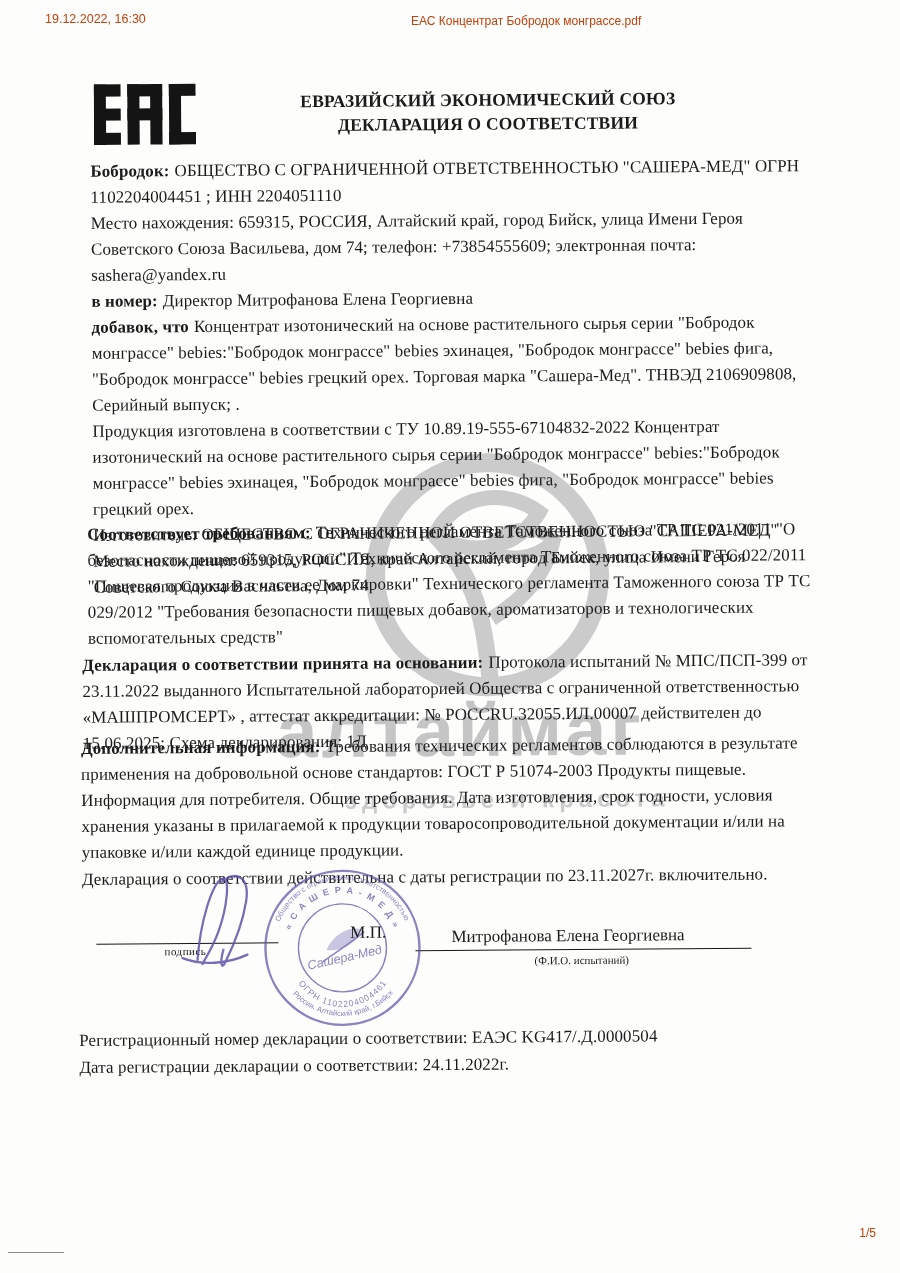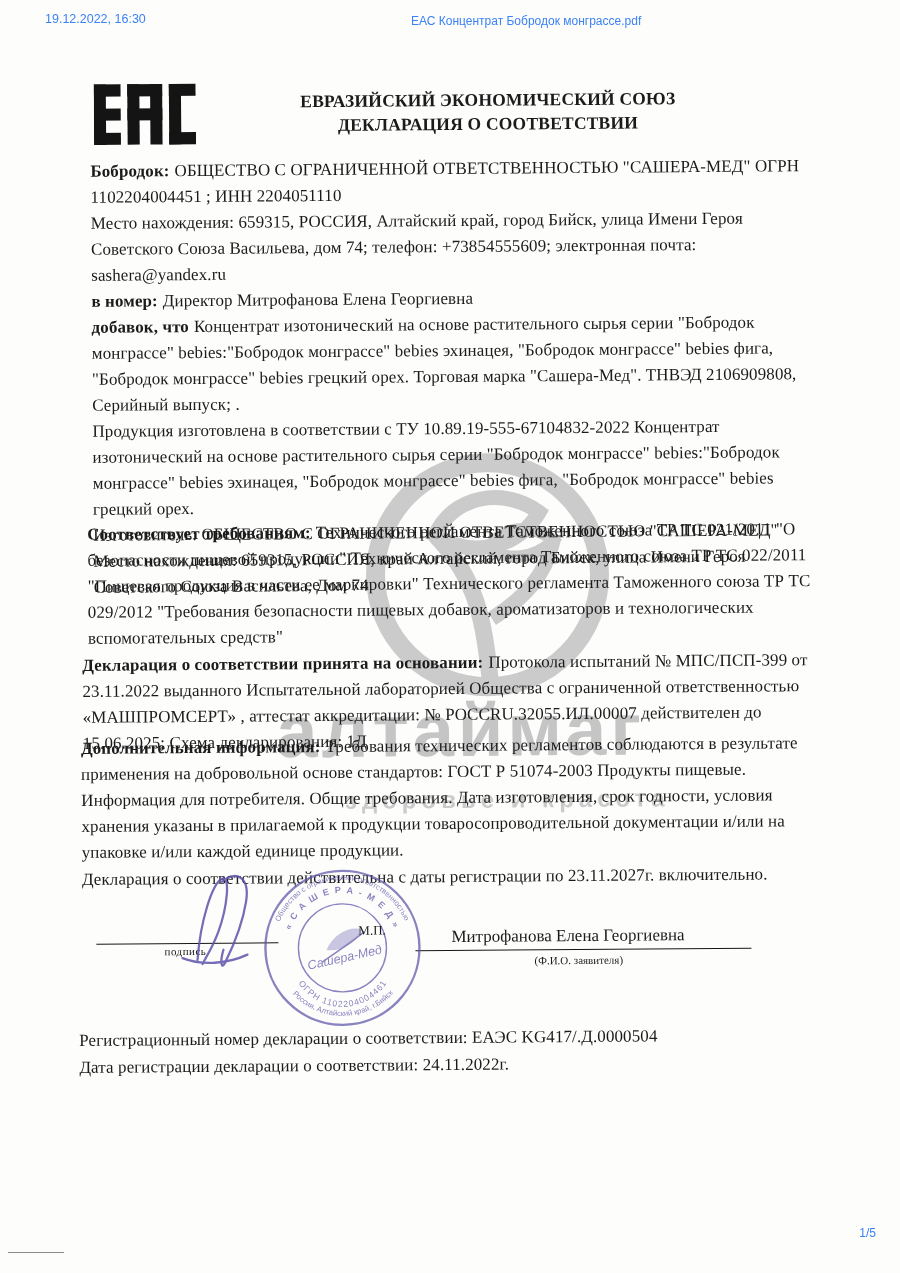--- a/index.html
+++ b/index.html
@@ -2,21 +2,21 @@
 <html><head>
 <meta charset="utf-8">
 <style>
   html,body{margin:0;padding:0;background:#ffffff;}
   .page{
     position:relative;width:900px;height:1273px;margin:0 auto;
     background:#fdfdfc;overflow:hidden;
     font-family:"Liberation Serif",serif;color:#1b1b1b;
   }
   
-  .chrome{position:absolute;font-family:"Liberation Sans",sans-serif;color:#3b82f6;}
+  .chrome{position:absolute;font-family:"Liberation Sans",sans-serif;color:#c2410c;}
   #hdr-date{left:45px;top:12px;font-size:12.5px;}
   #hdr-file{left:411px;top:14px;font-size:12px;white-space:nowrap;}
   #ftr-url{left:28px;top:1224px;font-size:11.5px;white-space:nowrap;}
   #ftr-page{right:24px;top:1226px;font-size:12px;}
   #ftr-artifact{position:absolute;left:8px;top:1252px;width:56px;border-top:1.6px solid #8a8a8a;}
   
   .doc{position:absolute;inset:0;transform:rotate(-0.45deg);transform-origin:50% 50%;}
   .doc p{margin:0;}
   .sec{position:absolute;font-size:17px;line-height:26px;letter-spacing:.1px;z-index:2;}
   .lead{font-weight:bold;}
@@ -43,21 +43,21 @@
   #wm-tagline{
     left:306px;top:786px;width:400px;text-align:center;
     font-family:"Liberation Sans",sans-serif;font-weight:bold;
     font-size:24px;letter-spacing:5px;color:#cbcbcb;
   }
   
   .sigline{position:absolute;border-top:1.7px solid #161616;z-index:3;}
   #sig-line-left{left:94px;top:941px;width:182px;}
   #sig-line-right{left:413px;top:950px;width:336px;}
   #sig-caption{position:absolute;left:162px;top:943px;font-size:11px;letter-spacing:.5px;z-index:3;font-family:Liberation Serif, serif;}
-  #mp-label{position:absolute;left:356px;top:922px;font-size:13px;z-index:4;}
+  #mp-label{position:absolute;left:348px;top:922px;font-size:17px;z-index:4;}
   #signer-name{position:absolute;left:449px;top:927px;font-size:17px;white-space:nowrap;z-index:3;}
   #signer-caption{position:absolute;left:532px;top:955px;font-size:11px;z-index:3;}
   #stamp{position:absolute;left:255px;top:862px;z-index:3;opacity:.72;}
   #signature{position:absolute;left:150px;top:868px;z-index:4;opacity:.85;}
   .stamp-txt{font-family:"Liberation Sans",sans-serif;fill:#5d55a8;}
 </style>
 </head>
 <body>
 
 <div class="page">
@@ -125,21 +125,21 @@
 
     <div class="sec" id="sec-valid">
       <p><span>Декларация о соответствии действительна с даты регистрации по 23.11.2027г. включительно.</span></p>
     </div>
 
     <div class="sigline" id="sig-line-left"></div>
     <div id="sig-caption">подпись</div>
     <div id="mp-label">М.П.</div>
     <div class="sigline" id="sig-line-right"></div>
     <div id="signer-name">Митрофанова Елена Георгиевна</div>
-    <div id="signer-caption">(Ф.И.О. заявителя)</div>
+    <div id="signer-caption">(Ф.И.О. испытаний)</div>
 
     <svg id="stamp" width="170" height="170" viewBox="-85 -85 170 170" aria-hidden="true">
       <defs>
         <path id="arcTopOuter" d="M -68 0 A 68 68 0 0 1 68 0"></path>
         <path id="arcBotOuter" d="M -68 0 A 68 68 0 0 0 68 0"></path>
         <path id="arcTopMid" d="M -55 0 A 55 55 0 0 1 55 0"></path>
         <path id="arcBotInner" d="M -53 6 A 53 53 0 0 0 53 6"></path>
       </defs>
       <g fill="none" stroke="#5d55a8">
         <circle cx="0" cy="0" r="77" stroke-width="2.4"></circle>

